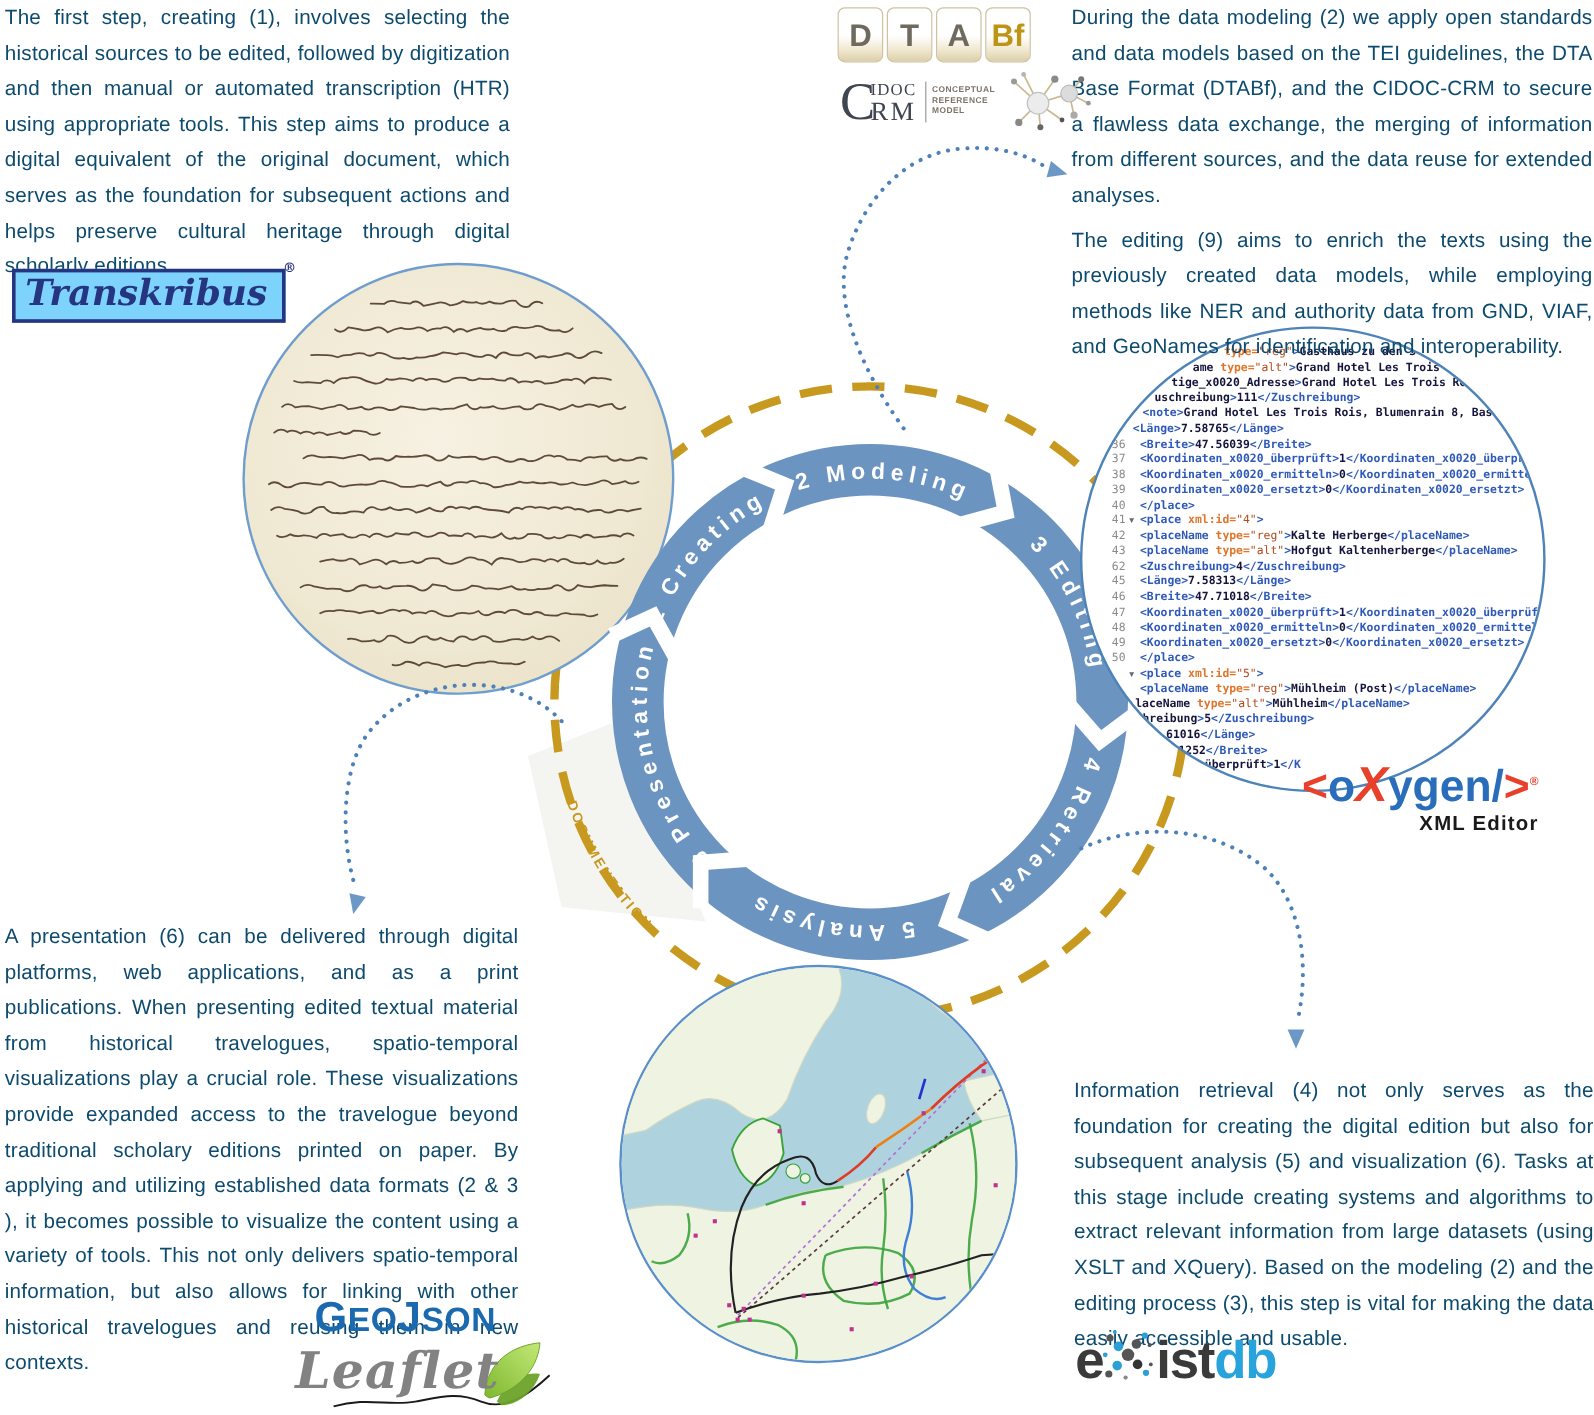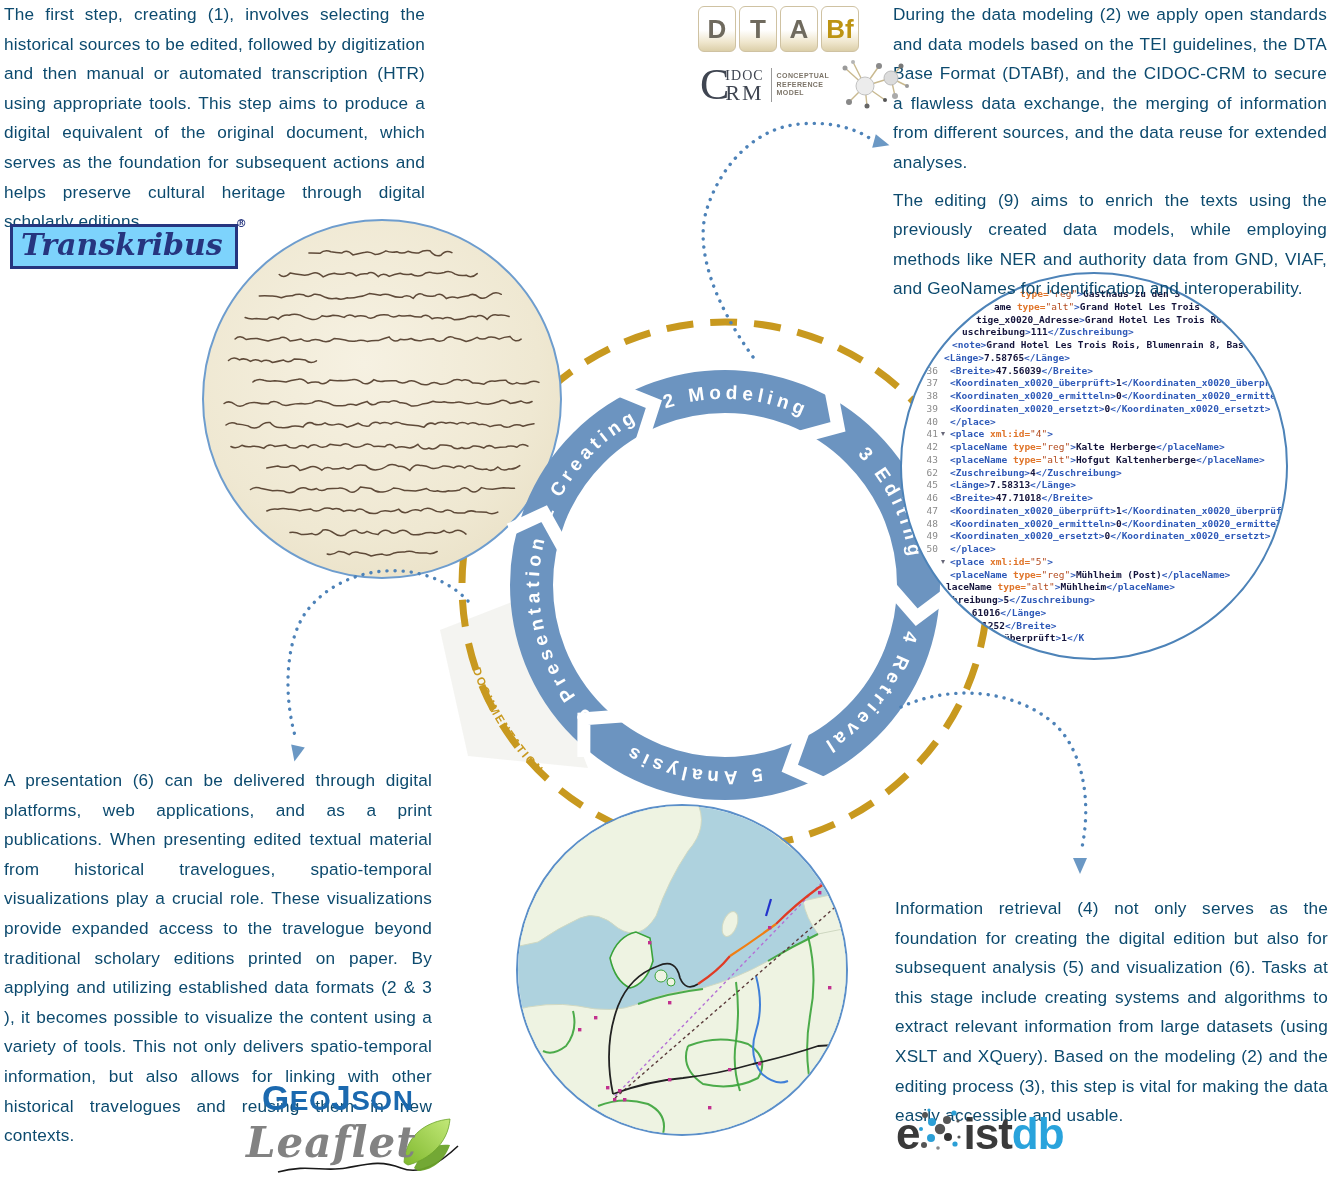--- a/index.html
+++ b/index.html
@@ -282,20 +282,24 @@
         <circle cx="44" cy="10" r="3" fill="#8a8a8a" stroke="none"></circle>
         <circle cx="66" cy="10" r="2.5" fill="#777" stroke="none"></circle>
         <circle cx="72" cy="30" r="2" fill="#999" stroke="none"></circle>
         <circle cx="60" cy="40" r="3" fill="#aaa" stroke="none"></circle>
         <circle cx="14" cy="46" r="3" fill="#888" stroke="none"></circle>
         <circle cx="32" cy="50" r="2.5" fill="#666" stroke="none"></circle>
         <circle cx="50" cy="44" r="2" fill="#555" stroke="none"></circle>
       </svg>
   </div>
 
+  <div class="oxygen" style="left:1085px;top:634px;">
+    <span class="r">&lt;</span><span class="b">o</span><span class="r x">X</span><span class="b">ygen</span><span class="b">/</span><span class="r">&gt;</span><span class="r reg">®</span>
+    <span class="sub">XML Editor</span>
+  </div>
 
   <div class="geojson" style="left:262px;top:1078px;">
     <span class="g1">G</span><span class="g2">EO</span><span class="g1">J</span><span class="g2">SON</span>
   </div>
 
   <div class="leaflet" style="left:246px;top:1116px;">
     <svg id="leafsvg" class="abs" style="left:30px;top:0" width="200" height="64" viewBox="0 0 200 64">
         <defs>
           <linearGradient id="lg" x1="0" y1="1" x2="1" y2="0">
             <stop offset="0" stop-color="#7fb82e"></stop>

